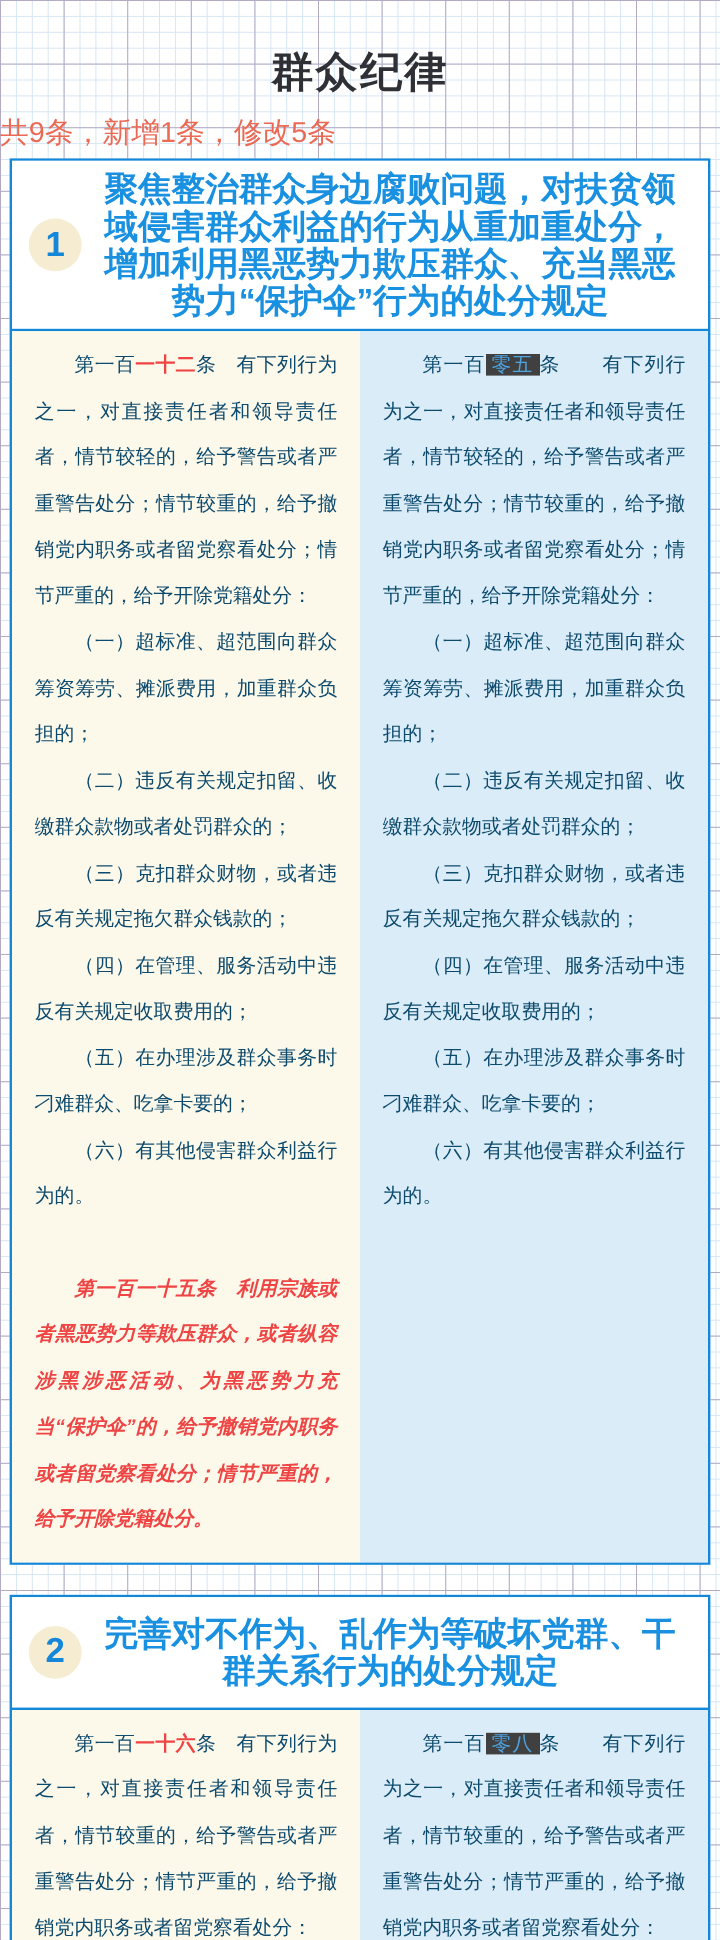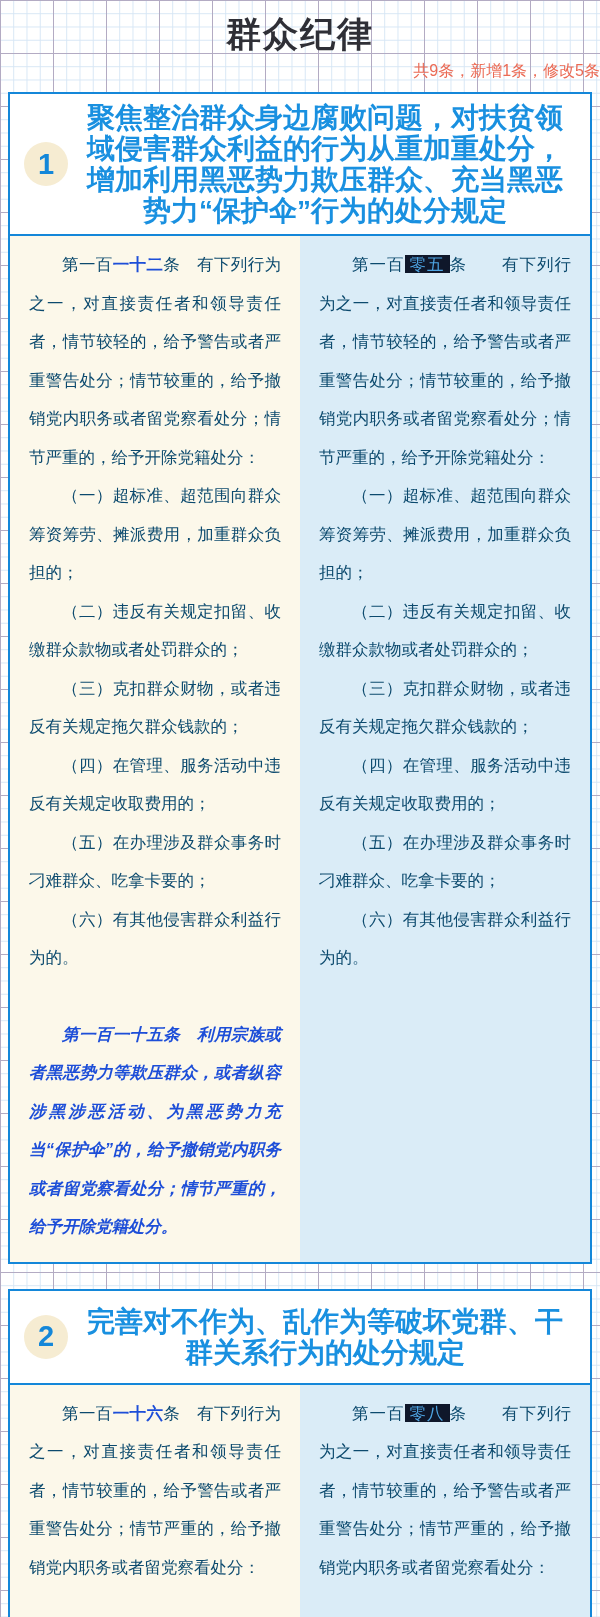--- a/index.html
+++ b/index.html
@@ -13,33 +13,33 @@
     font-family: "Liberation Sans", "DejaVu Sans", sans-serif;
     background-color: #ffffff;
     background-image:
       linear-gradient(to right, #b3abc3 1px, transparent 1px),
       linear-gradient(to bottom, #b3abc3 1px, transparent 1px),
       linear-gradient(to right, #d6e6f5 1px, transparent 1px),
       linear-gradient(to bottom, #d6e6f5 1px, transparent 1px);
     background-size: 53px 53px, 53px 53px, 13.25px 13.25px, 13.25px 13.25px;
   }
   .page-title {
-    margin: 0;
-    padding-top: 12px;
+    margin: 15px;
+    padding-top: 24px;
     text-align: center;
     font-size: 35px;
     line-height: 44px;
     font-weight: bold;
     color: #2f2f36;
     letter-spacing: 2px;
   }
   .page-subtitle {
     margin: 2px 0 0 0;
-    text-align: right;
-    font-size: 16px;
+    text-align: left;
+    font-size: 24px;
     line-height: 26px;
     color: #eb6a54;
   }
   .card {
     margin: 8px 8px 0 8px;
     border: 2px solid #1487d9;
     background: #ffffff;
   }
   .card + .card {
     margin-top: 25px;
@@ -98,22 +98,22 @@
   .card-2 .col { min-height: 524px; }
   p.para {
     margin: 0;
     text-indent: 2em;
   }
   p.para.gap {
     margin-top: 38px;
     font-style: italic;
   }
   span.blue { color: #0c4a6e; }
-  span.red  { color: #1d4ed8; font-weight: bold; }
-  span.hl   { color: #4ea4e2; background: #0f172a; padding: 0 5px; }
+  span.red  { color: #ef4444; font-weight: bold; }
+  span.hl   { color: #4ea4e2; background: #404040; padding: 0 5px; }
 </style>
 </head>
 <body>
 
 <h1 class="page-title">群众纪律</h1>
 <p class="page-subtitle">共9条，新增1条，修改5条</p>
 
 <div class="card card-1">
   <div class="card-header">
     <div class="badge">1</div>

